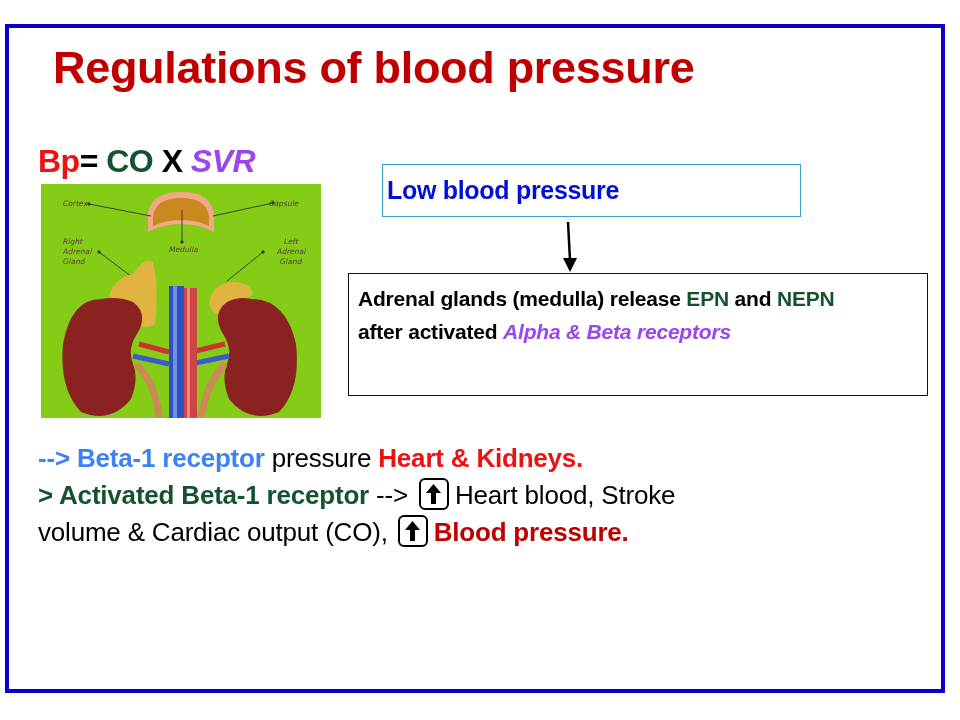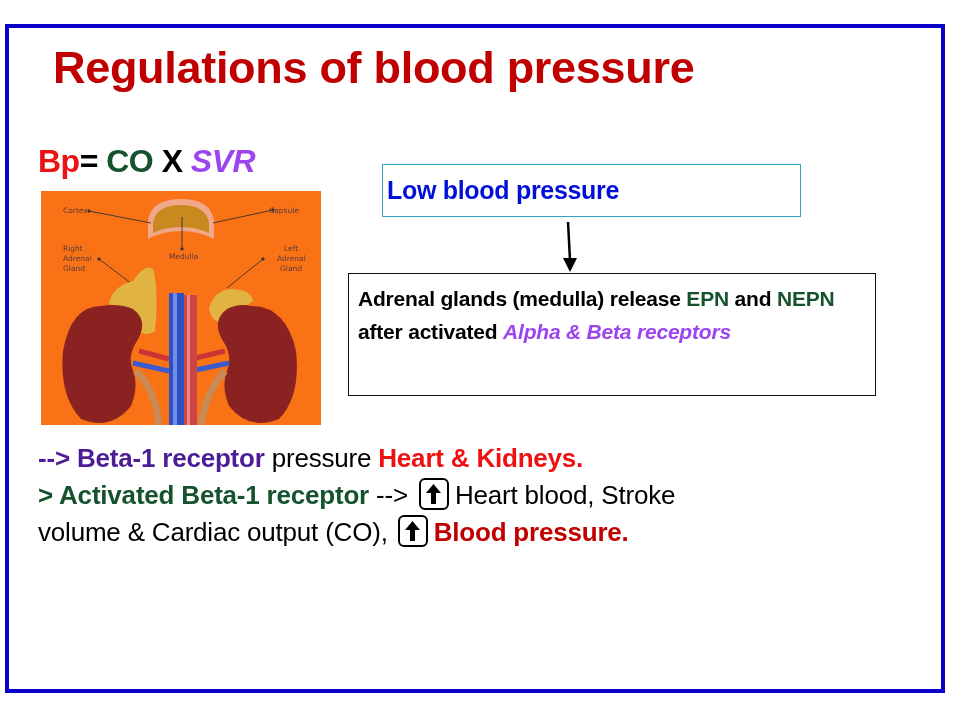--- a/index.html
+++ b/index.html
@@ -20,44 +20,45 @@
     }
     .formula {
       position: absolute; left: 38px; top: 143px;
       font-size: 32px; font-weight: bold; white-space: nowrap;
       letter-spacing: -0.5px;
     }
     .c-red { color: #ee1111; }
     .c-black { color: #000000; }
     .c-orange { color: #14532d; }
     .c-purple { color: #9b44f0; font-style: italic; }
-    .c-darkpurple { color: #4c1d95; }
+    .c-darkpurple { color: #3b82f6; }
     .c-darkred { color: #c00000; }
 
     .figure {
-      position: absolute; left: 41px; top: 191px; width: 280px; height: 234px;
-      background: #f97316;
+      position: absolute; left: 41px; top: 184px; width: 280px; height: 234px;
+      background: #84cc16;
+      font-style: italic;
     }
     .figure svg { display: block; }
 
     .lowbp-box {
       position: absolute; left: 382px; top: 164px;
       width: 419px; height: 53px;
       border: 1px solid #3aa0c8; box-sizing: border-box;
     }
     .lowbp-text {
       position: absolute; left: 4px; top: 11px;
       font-size: 25px; font-weight: bold; color: #0010d8;
       white-space: nowrap; letter-spacing: -0.3px;
     }
     .arrow { position: absolute; left: 555px; top: 220px; }
 
     .release-box {
       position: absolute; left: 348px; top: 273px;
-      width: 528px; height: 123px;
+      width: 580px; height: 123px;
       border: 1.5px solid #111111; box-sizing: border-box;
     }
     .release-text {
       position: absolute; left: 9px; top: 8px; width: 505px;
       font-size: 21px; font-weight: bold; line-height: 33px;
       color: #000000; letter-spacing: -0.2px;
     }
 
     .bullets {
       position: absolute; left: 38px; top: 440px; width: 890px;

